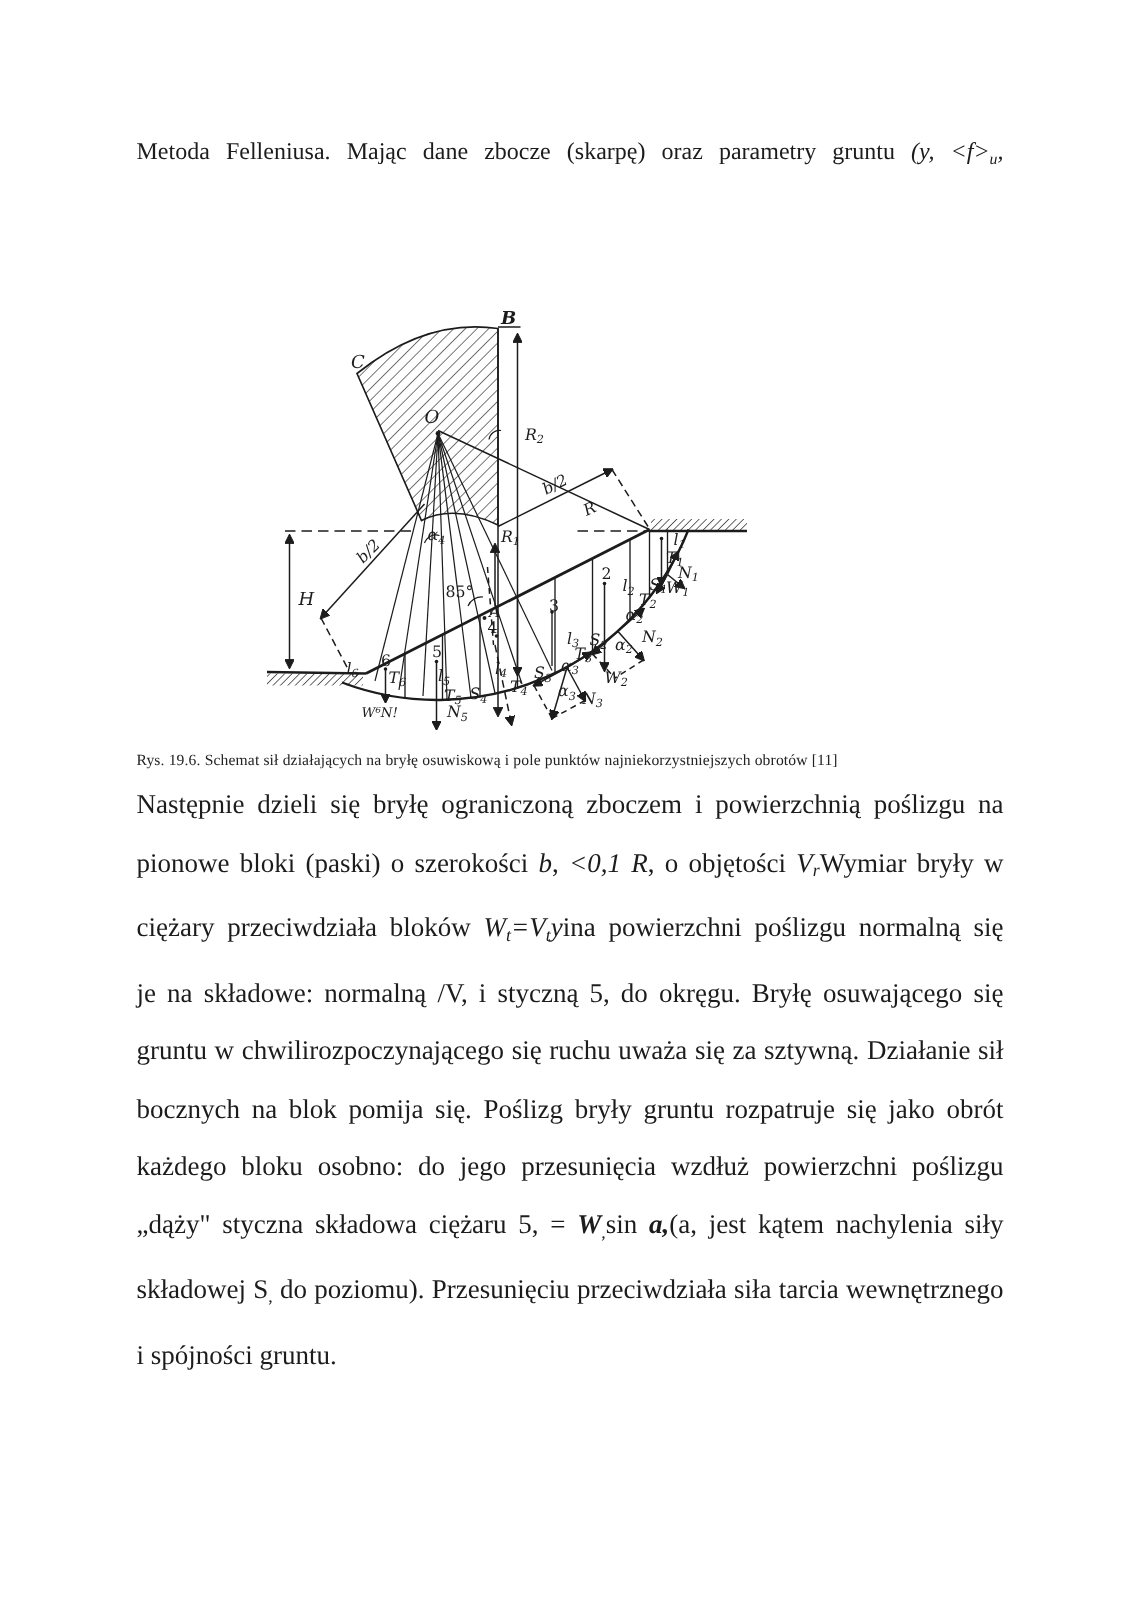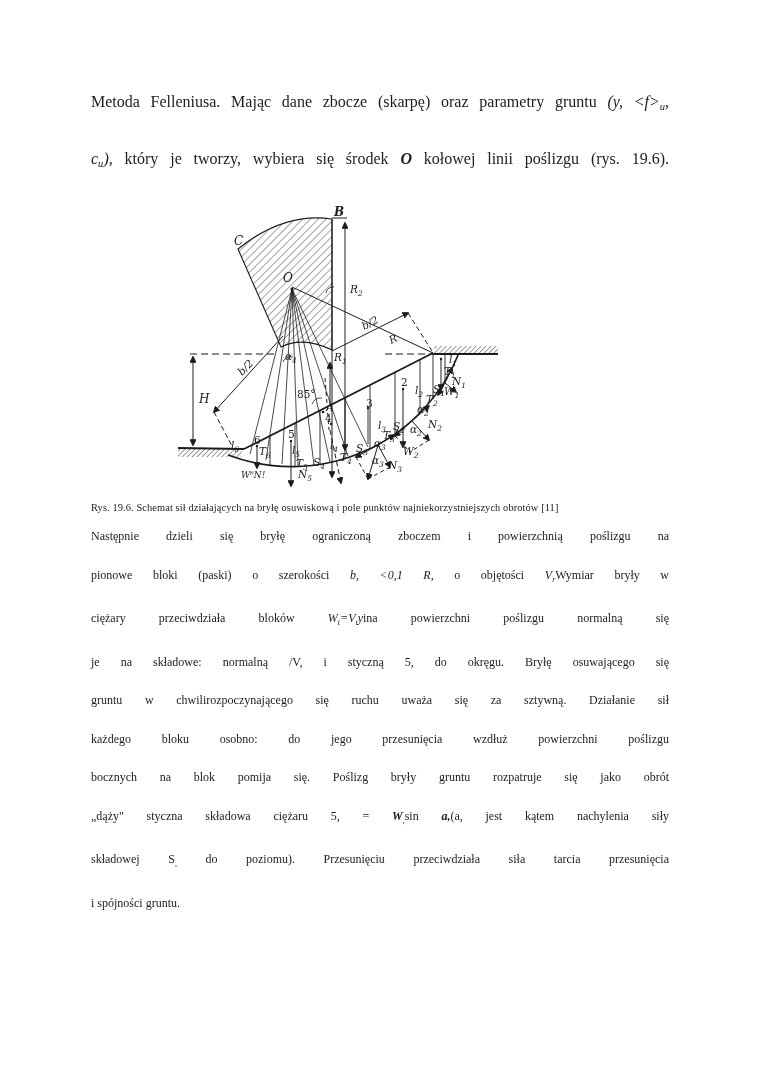--- a/index.html
+++ b/index.html
@@ -1,41 +1,40 @@
 <!DOCTYPE html>
 <html><head>
 <meta charset="utf-8">
 <style>
   html,body{margin:0;padding:0;background:#e8e8e8}
   .page{position:relative;width:760px;height:1075px;background:#ffffff;
         font-family:"Liberation Serif",serif;color:#1c1c1c;overflow:hidden;margin:0 auto}
   .para{position:absolute;left:91px;width:578px}
   #p1{top:76px;font-size:16px;line-height:52px}
-  #p2{top:517px;font-size:12px;line-height:38.5px}
+  #p2{top:517px;font-size:18px;line-height:38.5px}
   .line{text-align:justify;text-align-last:justify}
   .line.last{text-align-last:left}
   .i{font-style:italic}
   .bi{font-weight:bold;font-style:italic}
   .sub{font-size:66%;vertical-align:-3px}
   .caption{position:absolute;left:91px;top:502px;font-size:10.4px;letter-spacing:.1px;color:#222}
   svg.fig{position:absolute;left:170px;top:200px}
   svg.fig text{font-family:"DejaVu Serif",serif;font-size:10.5px;fill:#1c1c1c;font-style:italic}
   svg.fig text.n{font-style:normal}
   svg.fig text.big{font-size:12px}
   svg.fig text.tiny{font-size:9px}
   svg.fig line,svg.fig path{stroke:#1c1c1c}
 </style>
 </head>
 <body>
 
 <div class="page">
 
   <div class="para" id="p1">
       <div class="line"><span class="">Metoda Felleniusa. Mając dane zbocze (skarpę) oraz parametry gruntu </span><span class="i">(y, &lt;f&gt;</span><span class="i sub">u</span><span class="i">,</span></div>
-      <div class="line"><span class="i">c</span><span class="i sub">u</span><span class="i">),</span><span class=""> który je tworzy, wybiera się środek </span><span class="bi">O</span><span class=""> kołowej linii poślizgu (rys. 19.6).</span></div>
     </div>
 
   <svg class="fig" width="335" height="292" viewBox="170 200 335 292">
     <defs>
       <pattern id="hfan" patternUnits="userSpaceOnUse" width="5.5" height="5.5" patternTransform="rotate(45)">
         <line x1="0" y1="0" x2="0" y2="5.5" stroke="#2a2a2a" stroke-width="0.8"></line>
       </pattern>
       <pattern id="hgnd" patternUnits="userSpaceOnUse" width="3.5" height="3.5" patternTransform="rotate(45)">
         <line x1="0" y1="0" x2="0" y2="3.5" stroke="#2a2a2a" stroke-width="0.9"></line>
       </pattern>
@@ -186,20 +185,20 @@
   </svg>
 
   <div class="caption">Rys. 19.6. Schemat sił działających na bryłę osuwiskową i pole punktów najniekorzystniejszych obrotów [11]</div>
 
   <div class="para" id="p2">
       <div class="line"><span class="">Następnie dzieli się bryłę ograniczoną zboczem i powierzchnią poślizgu na</span></div>
       <div class="line"><span class="">pionowe bloki (paski) o szerokości </span><span class="i">b</span><span class="">, </span><span class="i">&lt;0,1 R</span><span class="">, o objętości </span><span class="i">V</span><span class="i sub">r</span><span class="">Wymiar bryły w</span></div>
       <div class="line"><span class="">ciężary przeciwdziała bloków </span><span class="i">W</span><span class="i sub">t</span><span class="i">=</span><span class="i">V</span><span class="i sub">t</span><span class="i">y</span><span class="">ina powierzchni poślizgu normalną się</span></div>
       <div class="line"><span class="">je na składowe: normalną /V, i styczną 5, do okręgu. Bryłę osuwającego się</span></div>
       <div class="line"><span class="">gruntu w chwilirozpoczynającego się ruchu uważa się za sztywną. Działanie sił</span></div>
+      <div class="line"><span class="">bocznych na blok pomija się. Poślizg bryły gruntu rozpatruje się jako obrót</span></div>
       <div class="line"><span class="">każdego bloku osobno: do jego przesunięcia wzdłuż powierzchni poślizgu</span></div>
-      <div class="line"><span class="">bocznych na blok pomija się. Poślizg bryły gruntu rozpatruje się jako obrót</span></div>
       <div class="line"><span class="">„dąży" styczna składowa ciężaru 5, = </span><span class="bi">W</span><span class=" sub">,</span><span class="">sin </span><span class="bi">a,</span><span class="">(a, jest kątem nachylenia siły</span></div>
-      <div class="line"><span class="">składowej S</span><span class=" sub">,</span><span class=""> do poziomu). Przesunięciu przeciwdziała siła tarcia przesunięcia</span></div>
+      <div class="line"><span class="">składowej S</span><span class=" sub">,</span><span class=""> do poziomu). Przesunięciu przeciwdziała siła tarcia wewnętrznego</span></div>
       <div class="line last"><span class="">i spójności gruntu.</span></div>
     </div>
 
 </div>
 
 </body></html>

